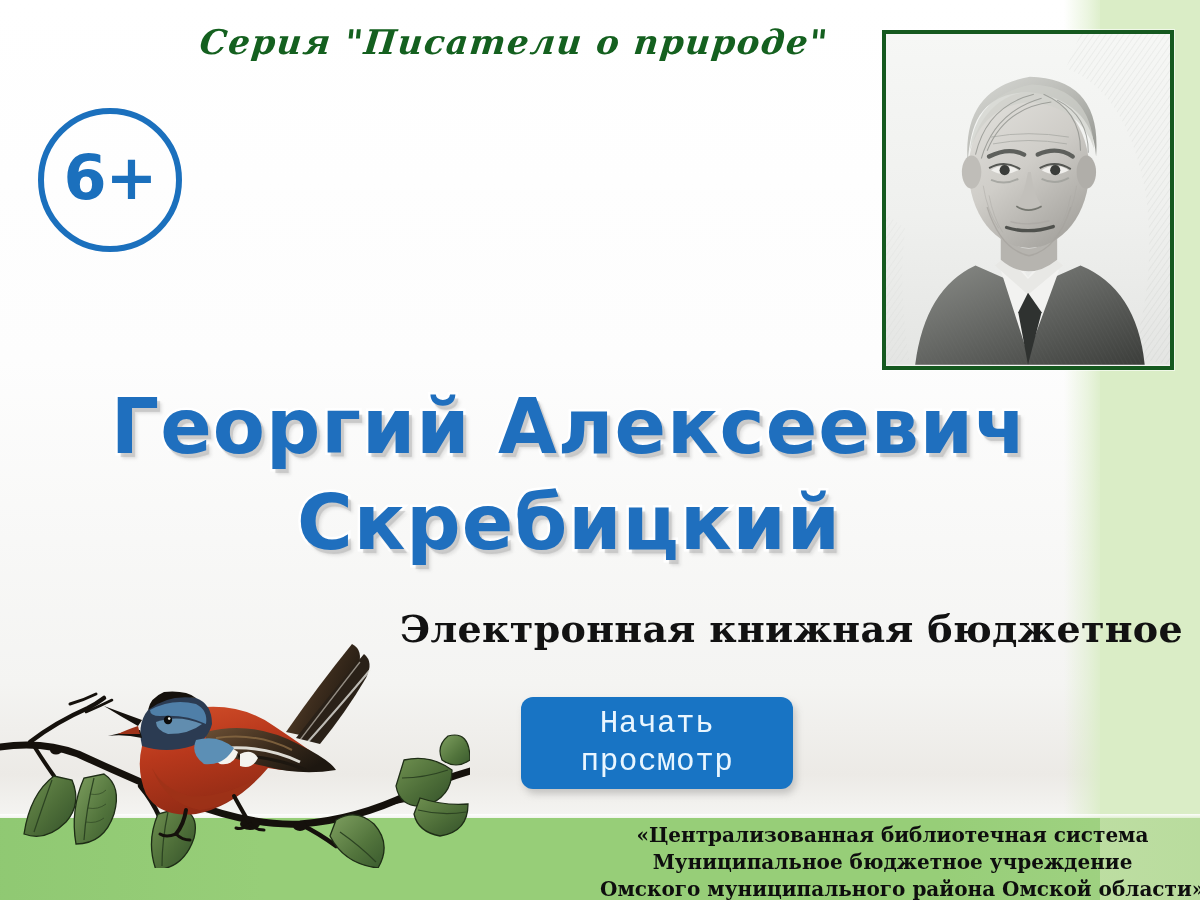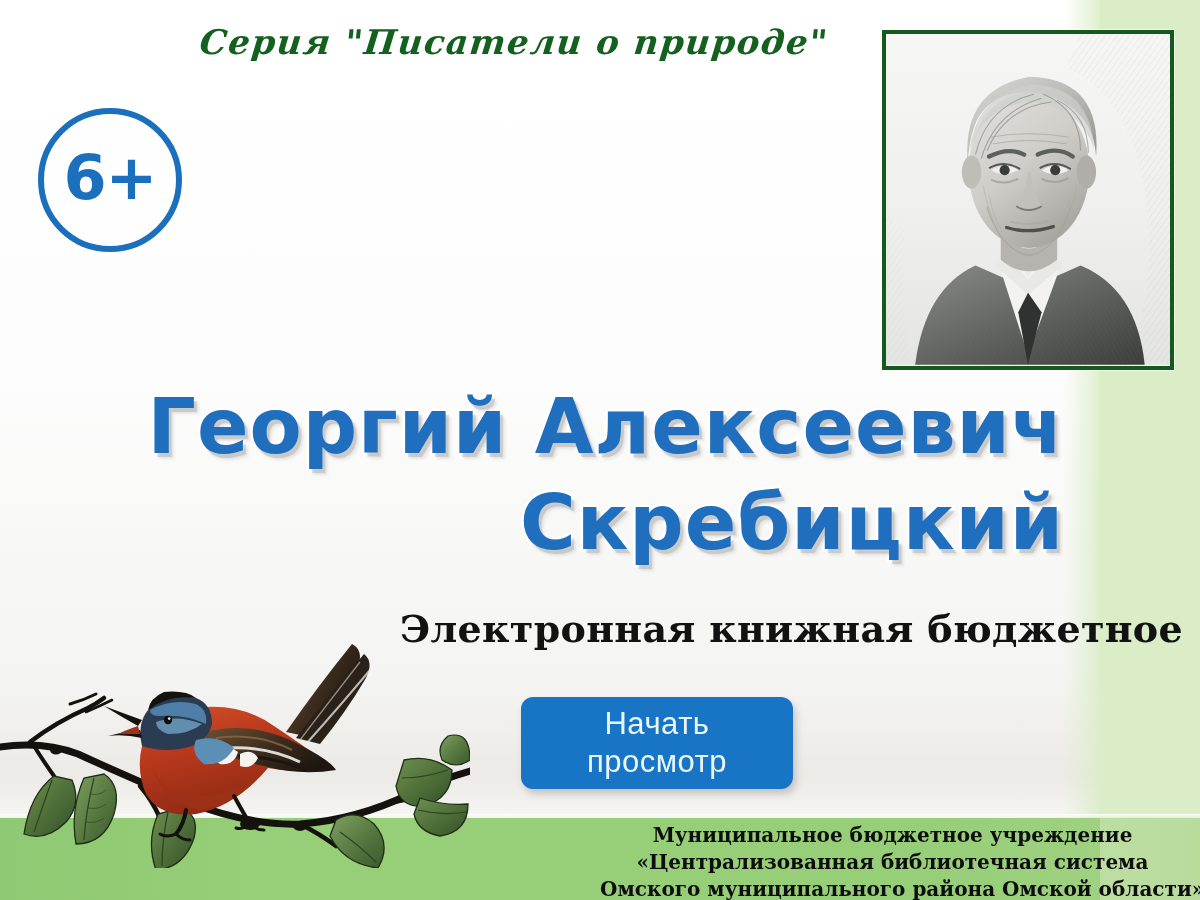--- a/index.html
+++ b/index.html
@@ -136,22 +136,23 @@
     inset: 0;
     background: #f1f2f0;
   }
 
   
   .title-block {
     position: absolute;
     left: 0;
     top: 388px;
     width: 1064px;
-    text-align: right;
+    text-align: center;
     pointer-events: none;
+    padding-left: 37px;
   }
   .title-line {
     font-family: "DejaVu Sans", "Liberation Sans", sans-serif;
     font-weight: 700;
     color: #1f6fbe;
     letter-spacing: 1px;
     line-height: 1.03;
     -webkit-text-stroke: 5px #ffffff;
     paint-order: stroke fill;
     text-shadow:
@@ -189,21 +190,21 @@
     display: flex;
     flex-direction: column;
     align-items: center;
     justify-content: center;
     box-shadow: 3px 5px 7px rgba(120,120,120,0.35);
     cursor: pointer;
     border: none;
     padding: 0;
   }
   .start-button-line {
-    font-family: Liberation Sans, sans-serif;
+    font-family: Liberation Mono, monospace;
     font-size: 31px;
     color: #e9f6ff;
     line-height: 1.22;
     letter-spacing: 0.5px;
   }
 
   
   .footer {
     position: absolute;
     left: 600px;
@@ -466,18 +467,18 @@
       <g stroke="#15110c" stroke-width="3" fill="none" stroke-linecap="round">
         <path d="M176 206 Q166 210 160 206"></path>
         <path d="M176 206 Q182 212 190 212"></path>
         <path d="M250 196 Q242 202 236 200"></path>
         <path d="M250 196 Q256 202 264 202"></path>
       </g>
     </g>
   </svg>
 
   <div class="footer">
+    <div class="footer-line">«Централизованная библиотечная система</div>
     <div class="footer-line">Муниципальное бюджетное учреждение</div>
-    <div class="footer-line">«Централизованная библиотечная система</div>
     <div class="footer-line">Омского муниципального района Омской области»</div>
   </div>
 
 </div>
 
 </body></html>

